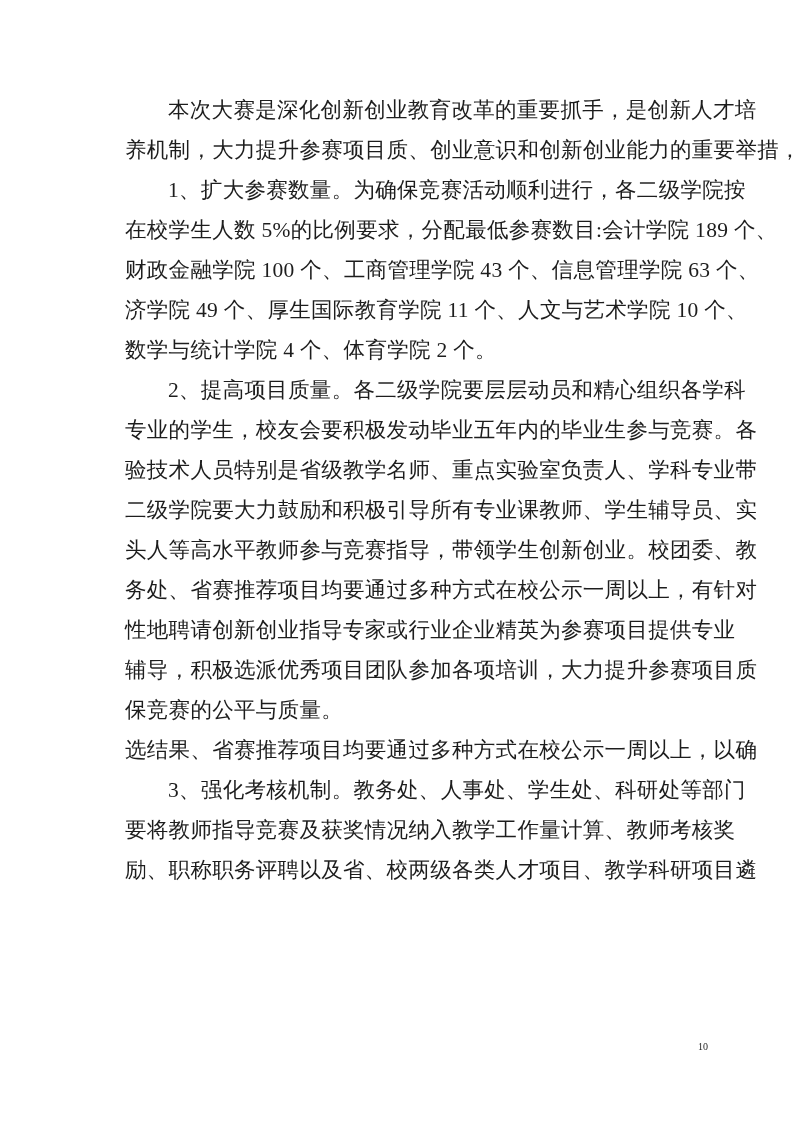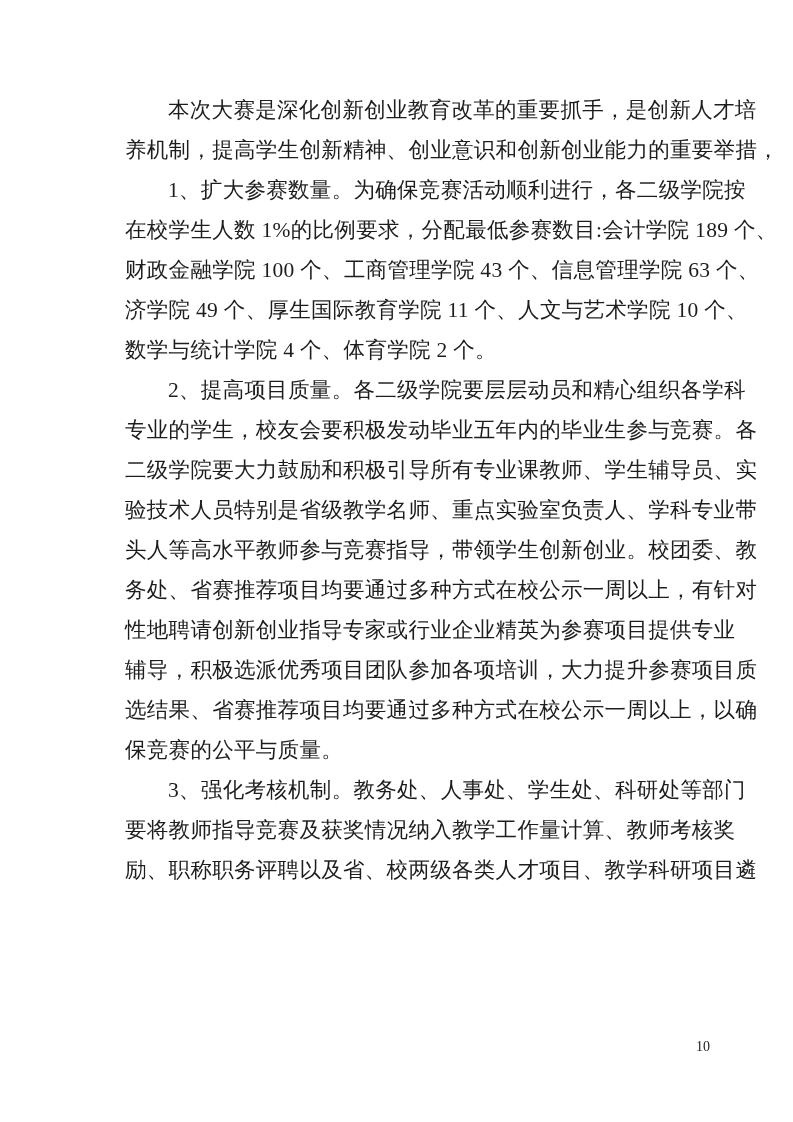--- a/index.html
+++ b/index.html
@@ -42,52 +42,52 @@
   .line.first {
     text-indent: 43px;
   }
   .page-number {
     position: absolute;
     top: 1036px;
     left: 684px;
     width: 38px;
     height: 22px;
     text-align: center;
-    font-size: 14px;
+    font-size: 10px;
     line-height: 22px;
     color: #1d1d1d;
   }
 </style>
 </head>
 <body>
 
 <div class="page">
   <div class="text-block" id="text-block">
       <div class="paragraph">
         <div class="line first">本次大赛是深化创新创业教育改革的重要抓手，是创新人才培</div>
-        <div class="line">养机制，提高学生创新精神、创业意识和创新创业能力的重要举措，</div>
+        <div class="line">养机制，大力提升参赛项目质、创业意识和创新创业能力的重要举措，</div>
       </div>
       <div class="paragraph">
         <div class="line first">1、扩大参赛数量。为确保竞赛活动顺利进行，各二级学院按</div>
-        <div class="line">在校学生人数 1%的比例要求，分配最低参赛数目:会计学院 189 个、</div>
+        <div class="line">在校学生人数 5%的比例要求，分配最低参赛数目:会计学院 189 个、</div>
         <div class="line">财政金融学院 100 个、工商管理学院 43 个、信息管理学院 63 个、</div>
         <div class="line">济学院 49 个、厚生国际教育学院 11 个、人文与艺术学院 10 个、</div>
         <div class="line">数学与统计学院 4 个、体育学院 2 个。</div>
       </div>
       <div class="paragraph">
         <div class="line first">2、提高项目质量。各二级学院要层层动员和精心组织各学科</div>
         <div class="line">专业的学生，校友会要积极发动毕业五年内的毕业生参与竞赛。各</div>
+        <div class="line">验技术人员特别是省级教学名师、重点实验室负责人、学科专业带</div>
         <div class="line">二级学院要大力鼓励和积极引导所有专业课教师、学生辅导员、实</div>
-        <div class="line">验技术人员特别是省级教学名师、重点实验室负责人、学科专业带</div>
         <div class="line">头人等高水平教师参与竞赛指导，带领学生创新创业。校团委、教</div>
         <div class="line">务处、省赛推荐项目均要通过多种方式在校公示一周以上，有针对</div>
         <div class="line">性地聘请创新创业指导专家或行业企业精英为参赛项目提供专业</div>
         <div class="line">辅导，积极选派优秀项目团队参加各项培训，大力提升参赛项目质</div>
+        <div class="line">保竞赛的公平与质量。</div>
         <div class="line">选结果、省赛推荐项目均要通过多种方式在校公示一周以上，以确</div>
-        <div class="line">保竞赛的公平与质量。</div>
       </div>
       <div class="paragraph">
         <div class="line first">3、强化考核机制。教务处、人事处、学生处、科研处等部门</div>
         <div class="line">要将教师指导竞赛及获奖情况纳入教学工作量计算、教师考核奖</div>
         <div class="line">励、职称职务评聘以及省、校两级各类人才项目、教学科研项目遴</div>
       </div>
     </div>
   <div class="page-number">10</div>
 </div>
 

